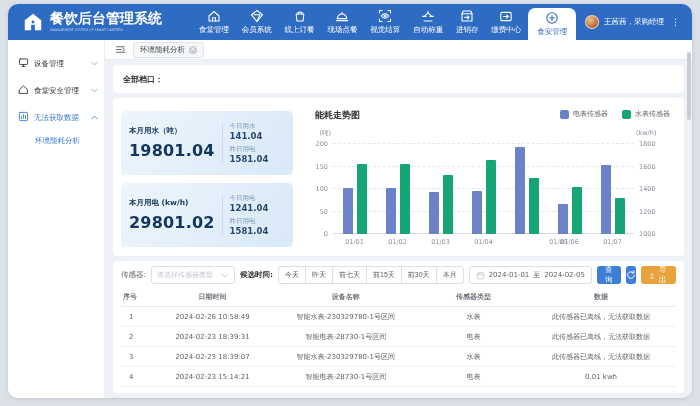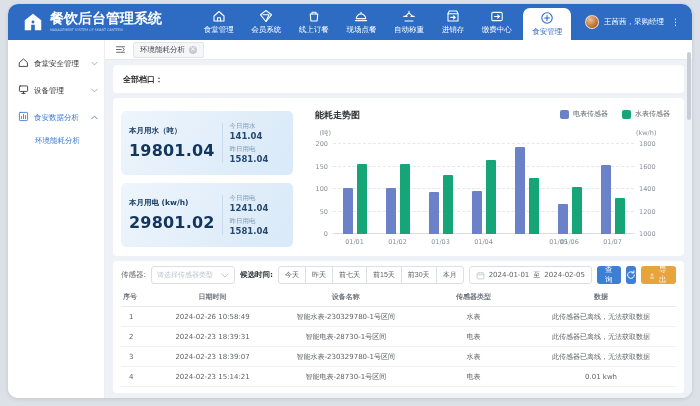--- a/index.html
+++ b/index.html
@@ -182,20 +182,30 @@
             <svg viewBox="0 0 14 14" width="14" height="14" fill="none" stroke="currentColor" stroke-width="1.1" stroke-linecap="round" stroke-linejoin="round">
               <path d="M2.3 9.6a4.7 4.7 0 0 1 9.4 0Z"></path>
               <path d="M1.3 11.6h11.4M7 4.3V3.2"></path>
             </svg>
           </span>
           <span class="nav-label">现场点餐</span>
         </div>
         <div class="nav-item">
           <span class="nav-icon">
             <svg viewBox="0 0 14 14" width="14" height="14" fill="none" stroke="currentColor" stroke-width="1.1" stroke-linecap="round" stroke-linejoin="round">
+              <path d="M1.5 4V1.5H4M10 1.5h2.5V4M12.5 10v2.5H10M4 12.5H1.5V10"></path>
+              <path d="M3.3 7c1-1.5 2.3-2.2 3.7-2.2S9.7 5.5 10.7 7C9.7 8.5 8.4 9.2 7 9.2S4.3 8.5 3.3 7Z"></path>
+              <circle cx="7" cy="7" r="1"></circle>
+            </svg>
+          </span>
+          <span class="nav-label">视觉结算</span>
+        </div>
+        <div class="nav-item">
+          <span class="nav-icon">
+            <svg viewBox="0 0 14 14" width="14" height="14" fill="none" stroke="currentColor" stroke-width="1.1" stroke-linecap="round" stroke-linejoin="round">
               <path d="M7 2.2v1.6M3 12h8M7 3.8 3.4 7.4M7 3.8l3.6 3.6"></path>
               <path d="M1.8 7.4h3.2M9 7.4h3.2"></path>
             </svg>
           </span>
           <span class="nav-label">自动称重</span>
         </div>
         <div class="nav-item">
           <span class="nav-icon">
             <svg viewBox="0 0 14 14" width="14" height="14" fill="none" stroke="currentColor" stroke-width="1.1" stroke-linecap="round" stroke-linejoin="round">
               <path d="M2 4.8h10V12H2Z"></path>
@@ -229,43 +239,43 @@
       <span id="username">王茜茜，采购经理</span>
       <span id="kebab">⋮</span>
     </div>
   </div>
 
   <div id="bodyrow">
 
     <div id="sidebar">
         <div class="side-item">
           <span class="side-icon"><svg viewBox="0 0 14 14" width="11" height="11" fill="none" stroke="currentColor" stroke-width="1.1" stroke-linecap="round" stroke-linejoin="round">
-              <path d="M2 7 7 2.5 12 7v5H2Z"></path>
-            </svg></span>
-          <span class="grow">食堂安全管理</span>
+              <rect x="1.8" y="2.5" width="10.4" height="7" rx="1"></rect>
+              <path d="M5 12h4M7 9.5V12"></path>
+            </svg></span>
+          <span class="grow">设备管理</span>
           <span class="chev"><svg viewBox="0 0 10 6" width="7" height="5" fill="none" stroke="currentColor" stroke-width="1.2" stroke-linecap="round">
               <path d="M1 1l4 4 4-4"></path>
             </svg></span>
         </div>
         <div class="side-item">
           <span class="side-icon"><svg viewBox="0 0 14 14" width="11" height="11" fill="none" stroke="currentColor" stroke-width="1.1" stroke-linecap="round" stroke-linejoin="round">
-              <rect x="1.8" y="2.5" width="10.4" height="7" rx="1"></rect>
-              <path d="M5 12h4M7 9.5V12"></path>
-            </svg></span>
-          <span class="grow">设备管理</span>
+              <path d="M2 7 7 2.5 12 7v5H2Z"></path>
+            </svg></span>
+          <span class="grow">食堂安全管理</span>
           <span class="chev"><svg viewBox="0 0 10 6" width="7" height="5" fill="none" stroke="currentColor" stroke-width="1.2" stroke-linecap="round">
               <path d="M1 1l4 4 4-4"></path>
             </svg></span>
         </div>
         <div class="side-item active">
           <span class="side-icon"><svg viewBox="0 0 14 14" width="11" height="11" fill="none" stroke="currentColor" stroke-width="1.1" stroke-linecap="round" stroke-linejoin="round">
               <rect x="1.8" y="1.8" width="10.4" height="10.4" rx="1"></rect>
               <path d="M4.4 9.8V6.8M7 9.8V4.4M9.6 9.8V5.8"></path>
             </svg></span>
-          <span class="grow">食安数据分析</span>
+          <span class="grow">无法获取数据</span>
           <span class="chev"><svg viewBox="0 0 10 6" width="7" height="5" fill="none" stroke="currentColor" stroke-width="1.2" stroke-linecap="round" style="transform:rotate(180deg)">
               <path d="M1 1l4 4 4-4"></path>
             </svg></span>
         </div>
         <div class="side-sub">环境能耗分析</div>
       </div>
 
     <div id="main">
 
       <div id="tabstrip">

